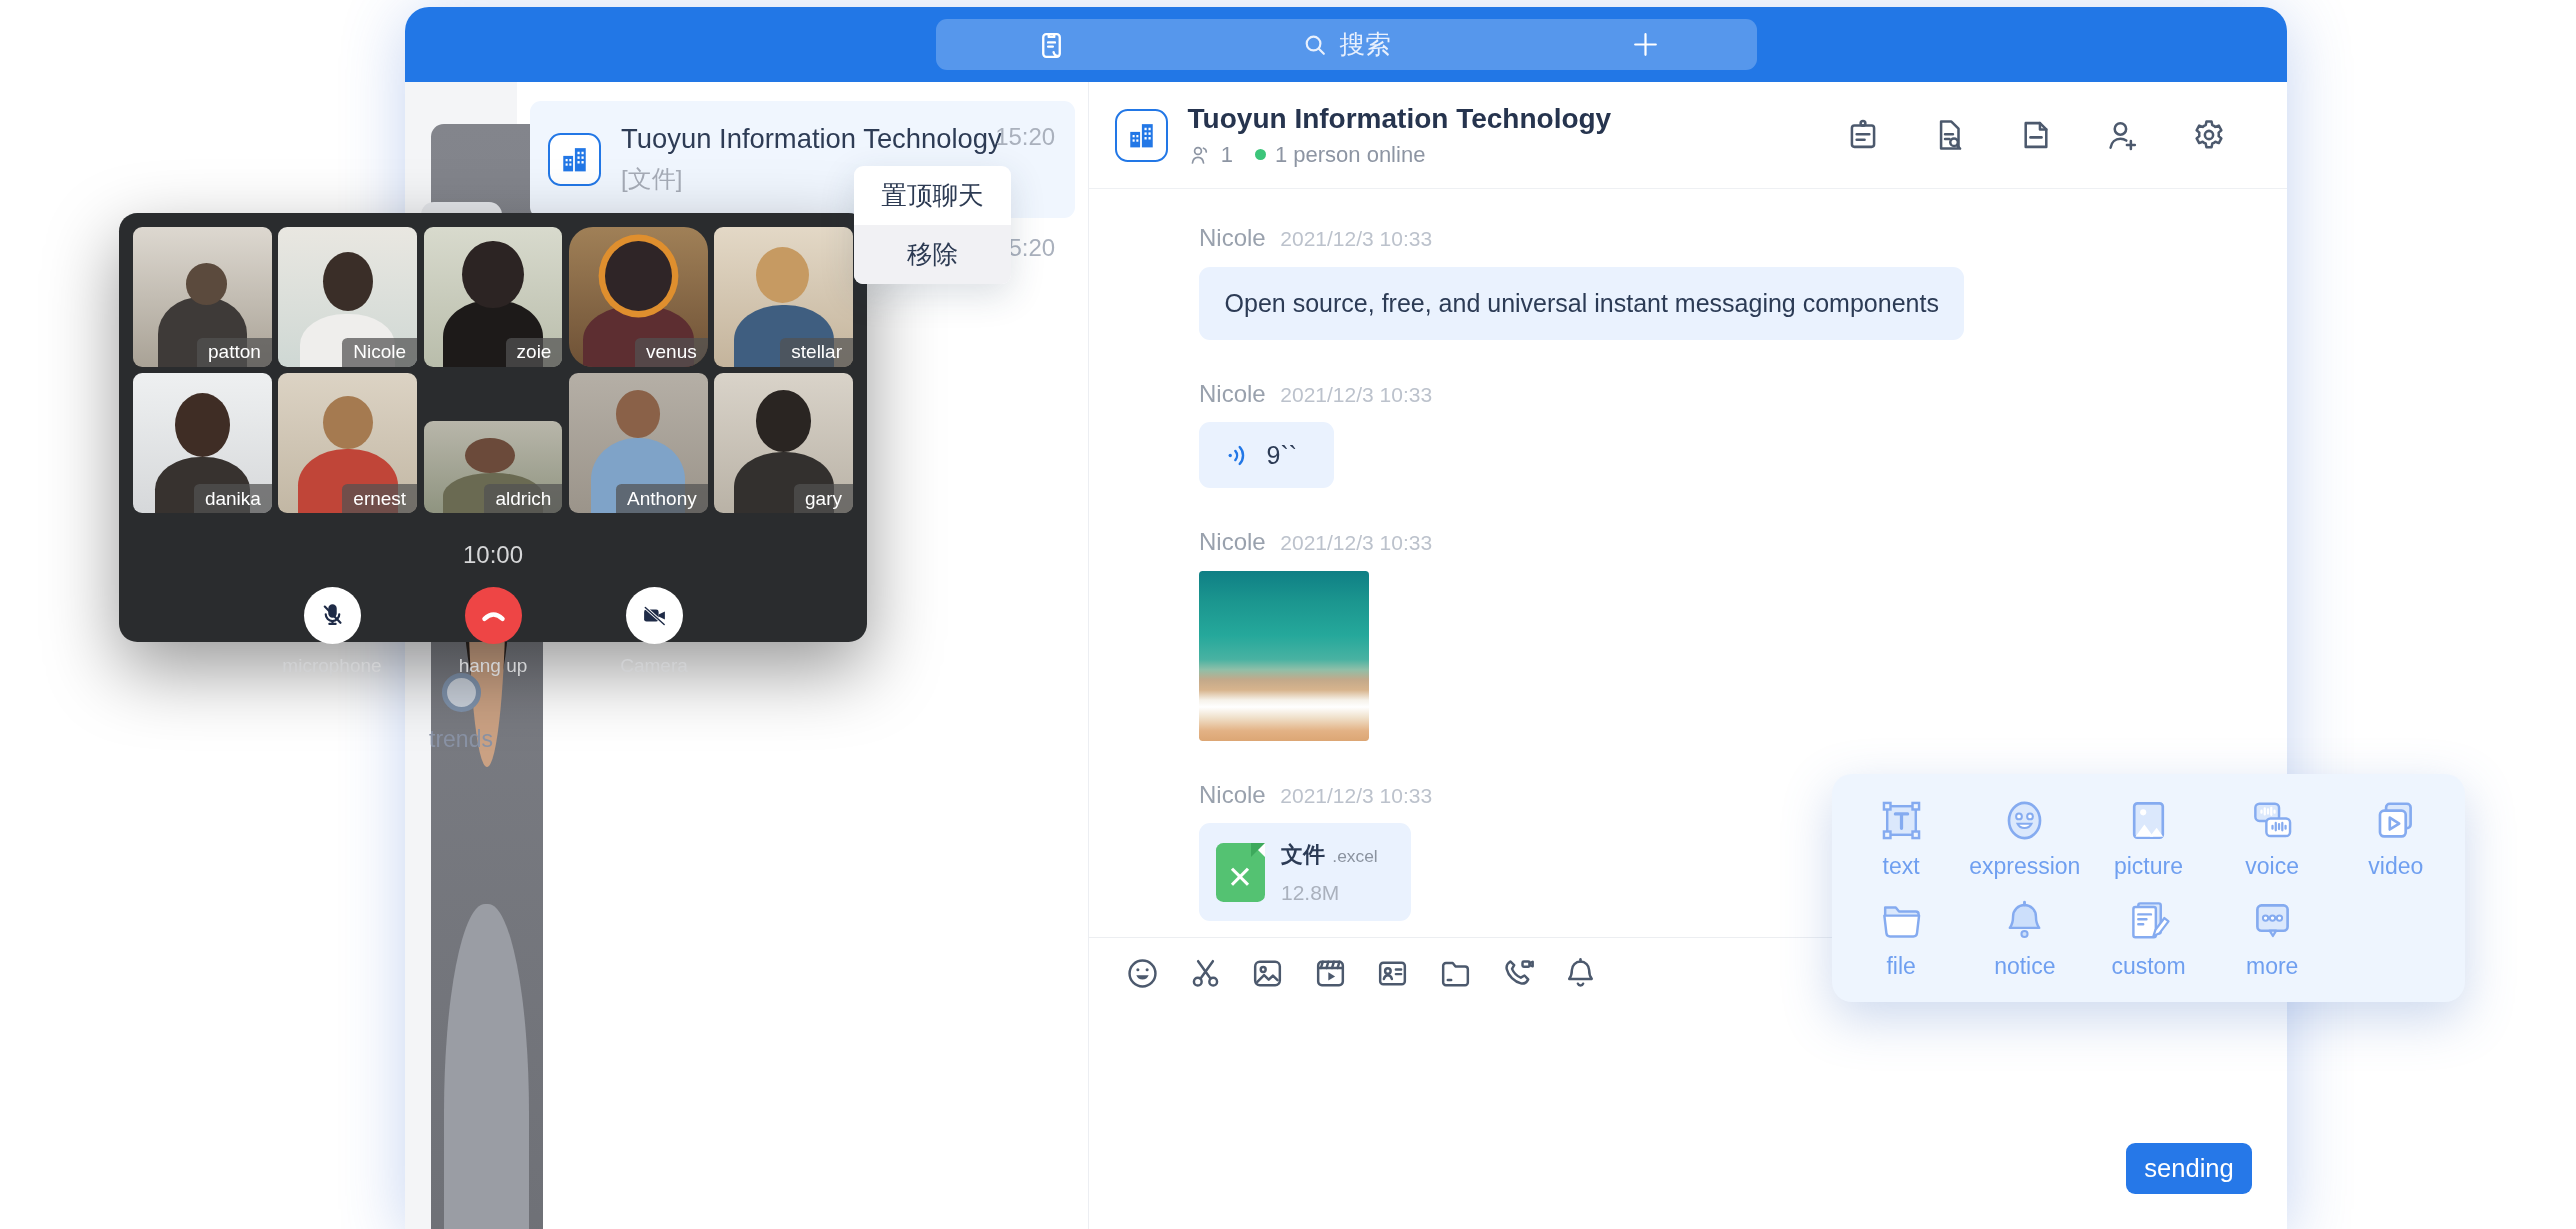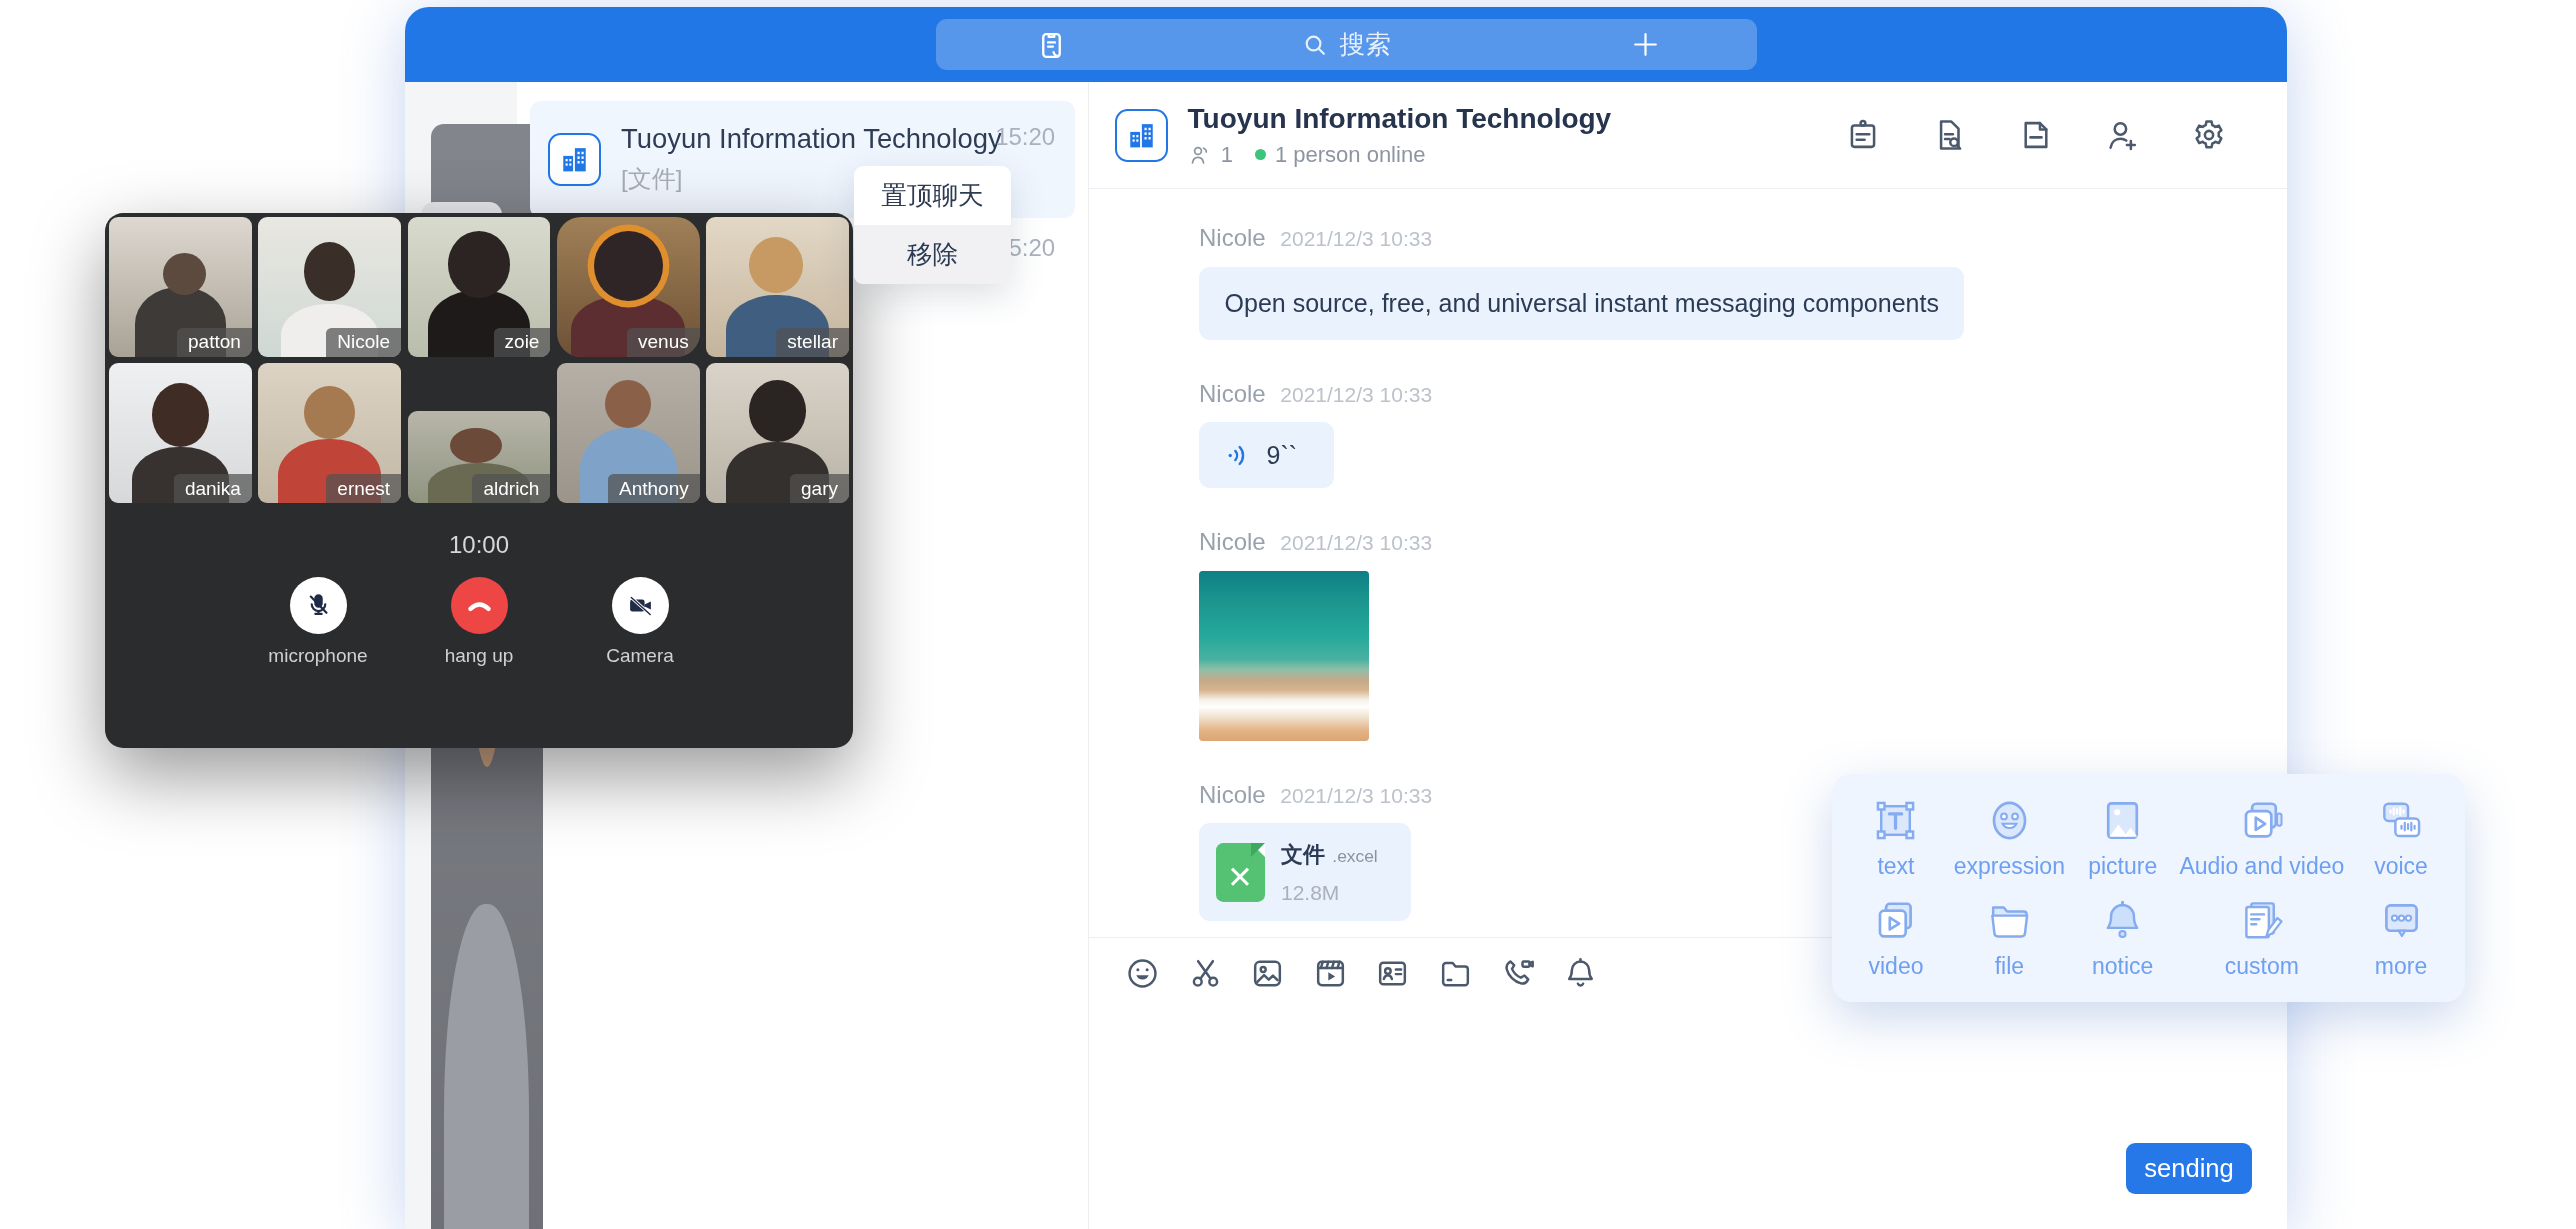--- a/index.html
+++ b/index.html
@@ -124,23 +124,23 @@
   .av-nicole { background:linear-gradient(180deg,#e9e7e0,#d4d8d3); }
   .av-nicole .hair { left:22%; top:8%; width:56%; height:60%; border-radius:46%; background:#463429; }
   .av-nicole .face { left:34%; top:22%; width:32%; height:34%; border-radius:50%; background:#c99e82; }
   .av-nicole .body { left:14%; top:66%; width:72%; height:40%; border-radius:50% 50% 0 0; background:#f3f1ee; }
   .av-man { background:linear-gradient(180deg,#83858c,#6e7076); }
   .av-man .hair { left:26%; top:10%; width:48%; height:40%; border-radius:50% 50% 40% 40%; background:#2b2420; }
   .av-man .face { left:33%; top:22%; width:34%; height:34%; border-radius:50%; background:#caa183; }
   .av-man .body { left:12%; top:68%; width:76%; height:38%; border-radius:48% 48% 0 0; background:#9a9da4; }
 
   
-  .call-overlay { position:absolute; left:105px; top:213px; width:748px; height:535px;
+  .call-overlay { position:absolute; left:119px; top:213px; width:748px; height:429px;
     background:#2a2c2e; border-radius:18.3px; box-shadow:0 27.4px 73px rgba(0,0,0,.40);
-    padding:4px; z-index:5; }
+    padding:14px; z-index:5; }
   .call-grid { display:grid; grid-template-columns:repeat(5,1fr);
     grid-auto-rows:140px; gap:6.4px; }
   .tile { position:relative; border-radius:9.1px; overflow:hidden; }
   .tile .nbadge { position:absolute; right:0px; bottom:0px;
     background:rgba(82,82,82,.72); color:#fff; font-size:19px;
     padding:3.7px 11px; border-radius:5.5px 0 7.3px 0; }
   .call-timer { margin-top:27.4px; text-align:center; color:#d6d7d8; font-size:24px; }
   .call-controls { margin-top:18.3px; display:flex; justify-content:center; gap:51px; }
   .ctl { display:flex; flex-direction:column; align-items:center; width:110px; }
   .ctl .circ { width:57px; height:57px; border-radius:50%; background:#fff;
@@ -612,29 +612,20 @@
   <div class="c-item">
     <svg class="cic" viewBox="0 0 24 24">
       <rect x="5" y="3.6" width="14" height="16.8" rx="1.6" fill="#dbe8fc" stroke="#85abf0" stroke-width="1.3"></rect>
       <circle cx="9.4" cy="8" r="1.5" fill="#fff"></circle>
       <path d="M5.6 20l4.4-6 4.4 6z" fill="#fff"></path>
       <path d="M12.6 20l3.4-4.4 3.2 4.4z" fill="#fff"></path>
     </svg>
     <span class="clbl">picture</span>
   </div>
 
-  <div class="c-item">
-    <svg class="cic" viewBox="0 0 24 24">
-      <rect x="7.4" y="3.8" width="11.6" height="11.6" rx="2" fill="#dbe8fc" stroke="#85abf0" stroke-width="1.3"></rect>
-      <rect x="19.6" y="8.6" width="2.2" height="6" rx="1.1" fill="#dbe8fc" stroke="#85abf0" stroke-width="1"></rect>
-      <rect x="4.4" y="7.4" width="12.4" height="12.4" rx="2.4" fill="#fff" stroke="#85abf0" stroke-width="1.3"></rect>
-      <path d="M9.2 10.6l4.6 3-4.6 3z" fill="none" stroke="#85abf0" stroke-width="1.3" stroke-linejoin="round"></path>
-    </svg>
-    <span class="clbl">Audio and video</span>
-  </div>
 
   <div class="c-item">
     <svg class="cic" viewBox="0 0 24 24">
       <rect x="3.6" y="3.8" width="11.6" height="8.4" rx="2" fill="#dbe8fc" stroke="#85abf0" stroke-width="1.2"></rect>
       <path d="M6.6 8.2v-1M8.2 9v-3M9.8 8.6v-2M11.4 9.2v-3.4M13 8.2v-1" stroke="#fff" stroke-width="1.1" stroke-linecap="round"></path>
       <rect x="9" y="11" width="11.6" height="8.6" rx="2" fill="#fff" stroke="#85abf0" stroke-width="1.2"></rect>
       <path d="M12 16v-1.4M13.6 16.8v-3.6M15.2 16.2v-2.4M16.8 16.8v-3.6M18.4 16v-1.4" stroke="#85abf0" stroke-width="1.1" stroke-linecap="round"></path>
     </svg>
     <span class="clbl">voice</span>
   </div>

